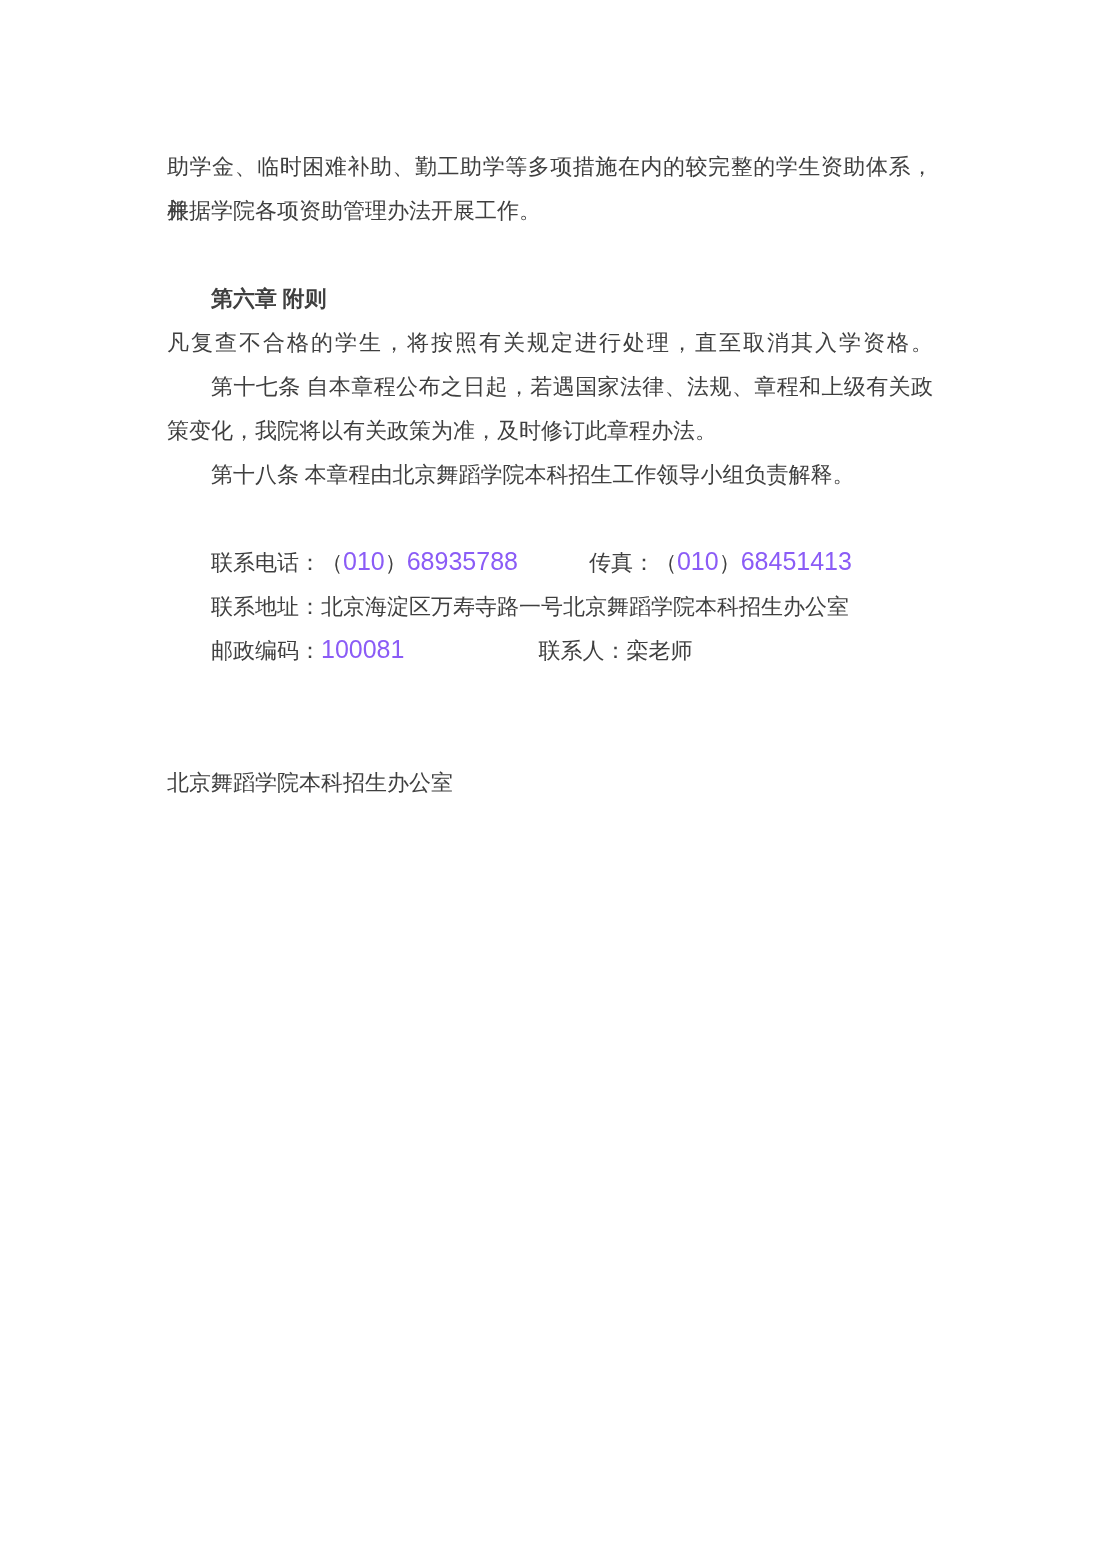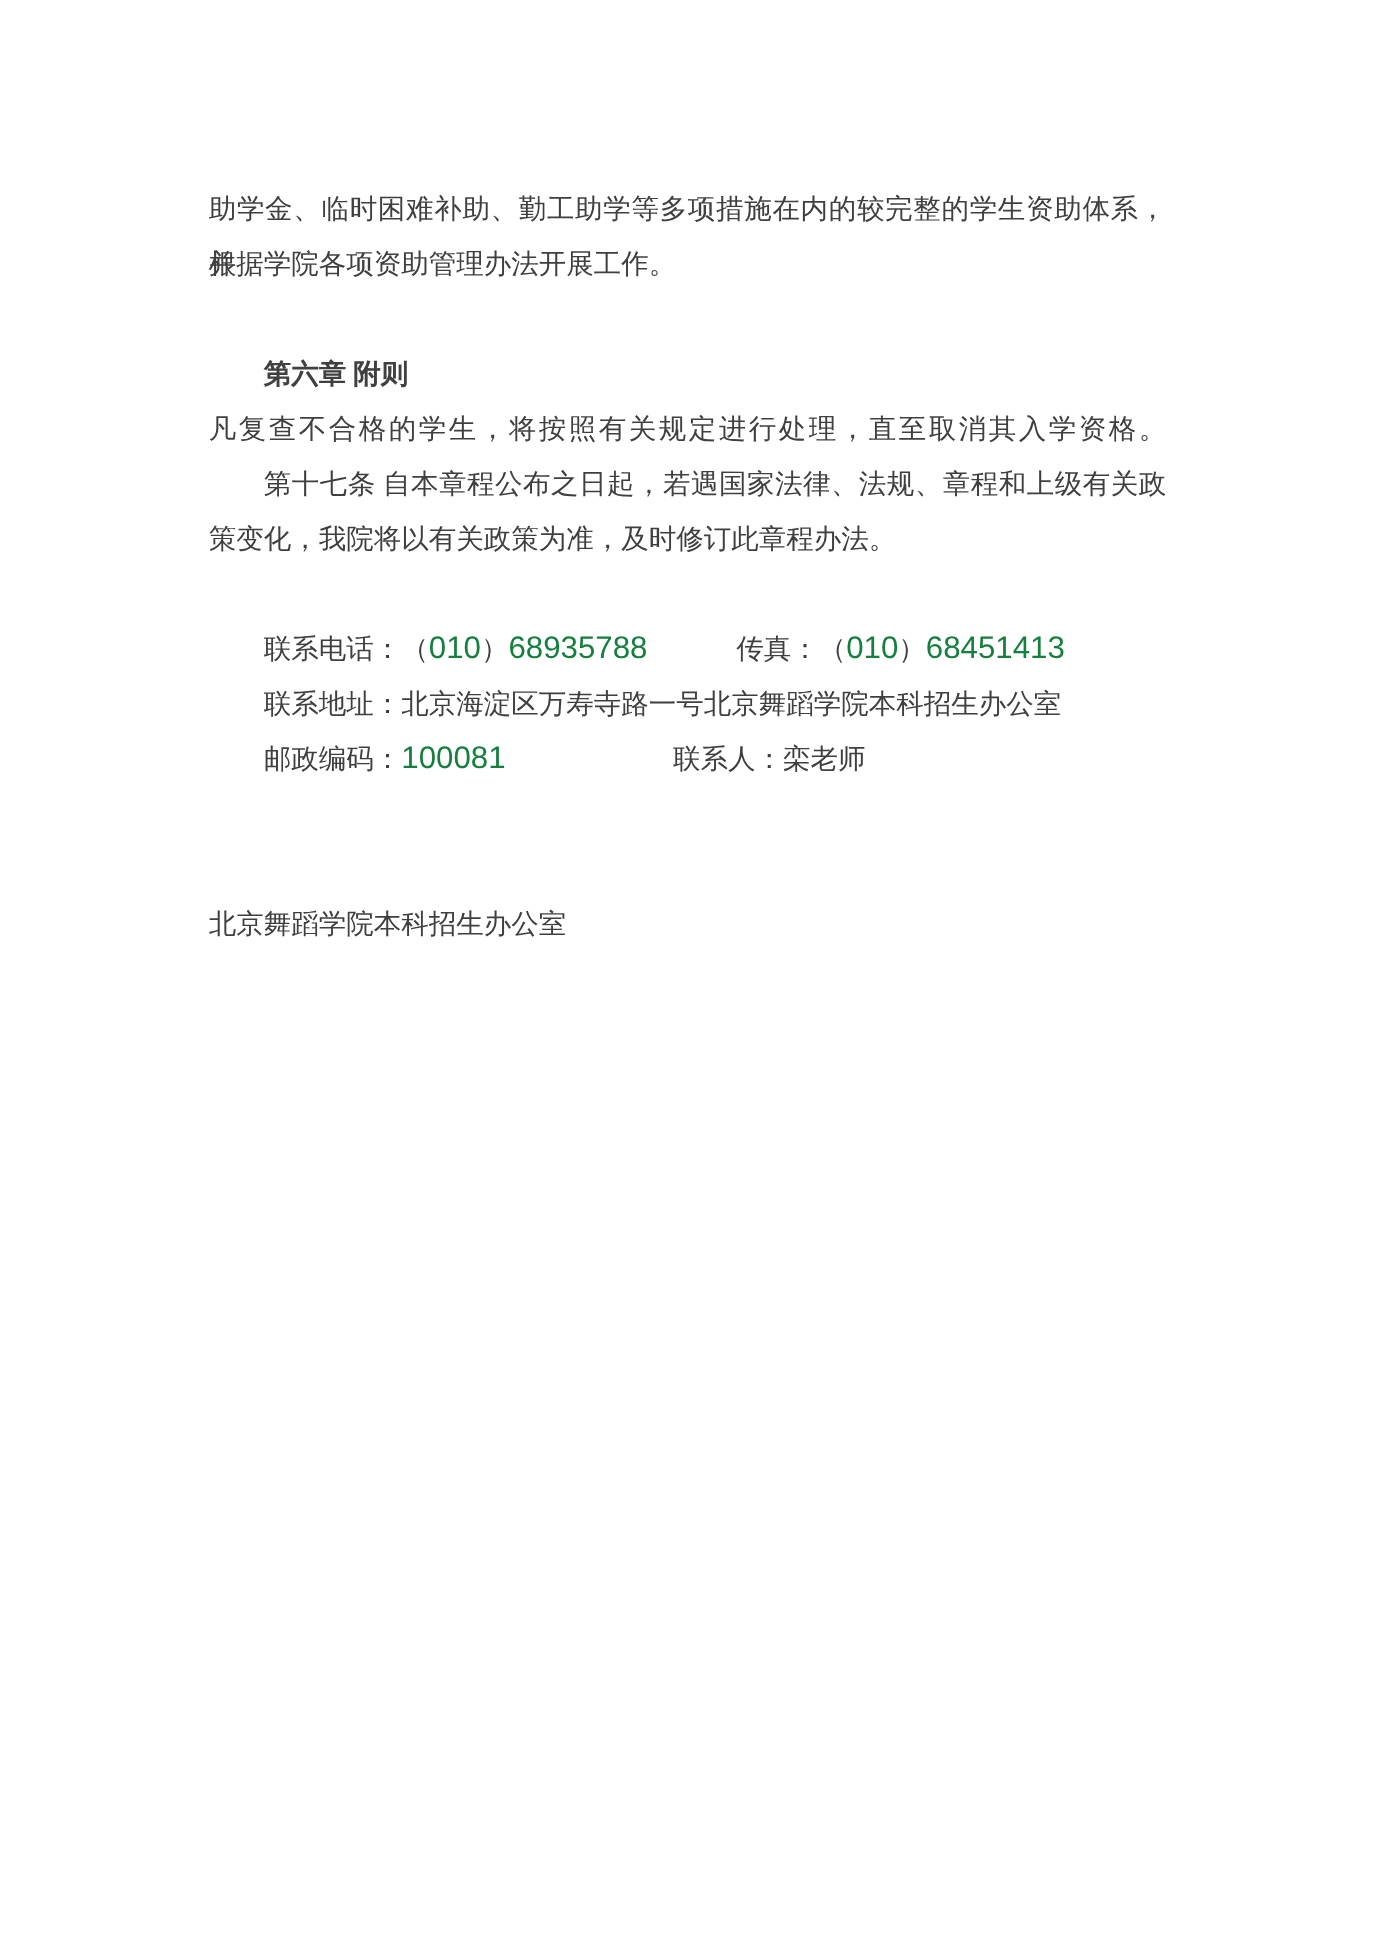--- a/index.html
+++ b/index.html
@@ -36,21 +36,21 @@
   }
   .indent { padding-left: 44px; }
   .heading {
     font-weight: bold;
     color: #404040;
   }
   .num {
     font-family: "Liberation Sans", "DejaVu Sans", sans-serif;
     font-size: 25px;
     line-height: 1;
-    color: #15803d;
+    color: #8b5cf6;
     text-align: center;
   }
   .gap1 { display: inline-block; width: 71px; }
   .gap2 { display: inline-block; width: 134px; }
   .sig-line {
     text-align: left;
     padding-right: 23px;
   }
   .date-line {
     text-align: right;
@@ -68,20 +68,21 @@
 
     <div class="line blank"></div>
 
     <div class="line heading indent">第六章 附则</div>
 
     <div class="line fill">凡复查不合格的学生，将按照有关规定进行处理，直至取消其入学资格。</div>
 
     <div class="line fill indent">第十七条 自本章程公布之日起，若遇国家法律、法规、章程和上级有关政</div>
     <div class="line">策变化，我院将以有关政策为准，及时修订此章程办法。</div>
 
+    <div class="line indent">第十八条 本章程由北京舞蹈学院本科招生工作领导小组负责解释。</div>
 
     <div class="line blank"></div>
 
     <div class="line indent">
       <span>联系电话：（</span><span class="num">010</span><span>）</span><span class="num">68935788</span><span class="gap1"></span><span>传真：（</span><span class="num">010</span><span>）</span><span class="num">68451413</span>
     </div>
 
     <div class="line indent">
       <span>联系地址：</span><span>北京海淀区万寿寺路一号北京舞蹈学院本科招生办公室</span>
     </div>

